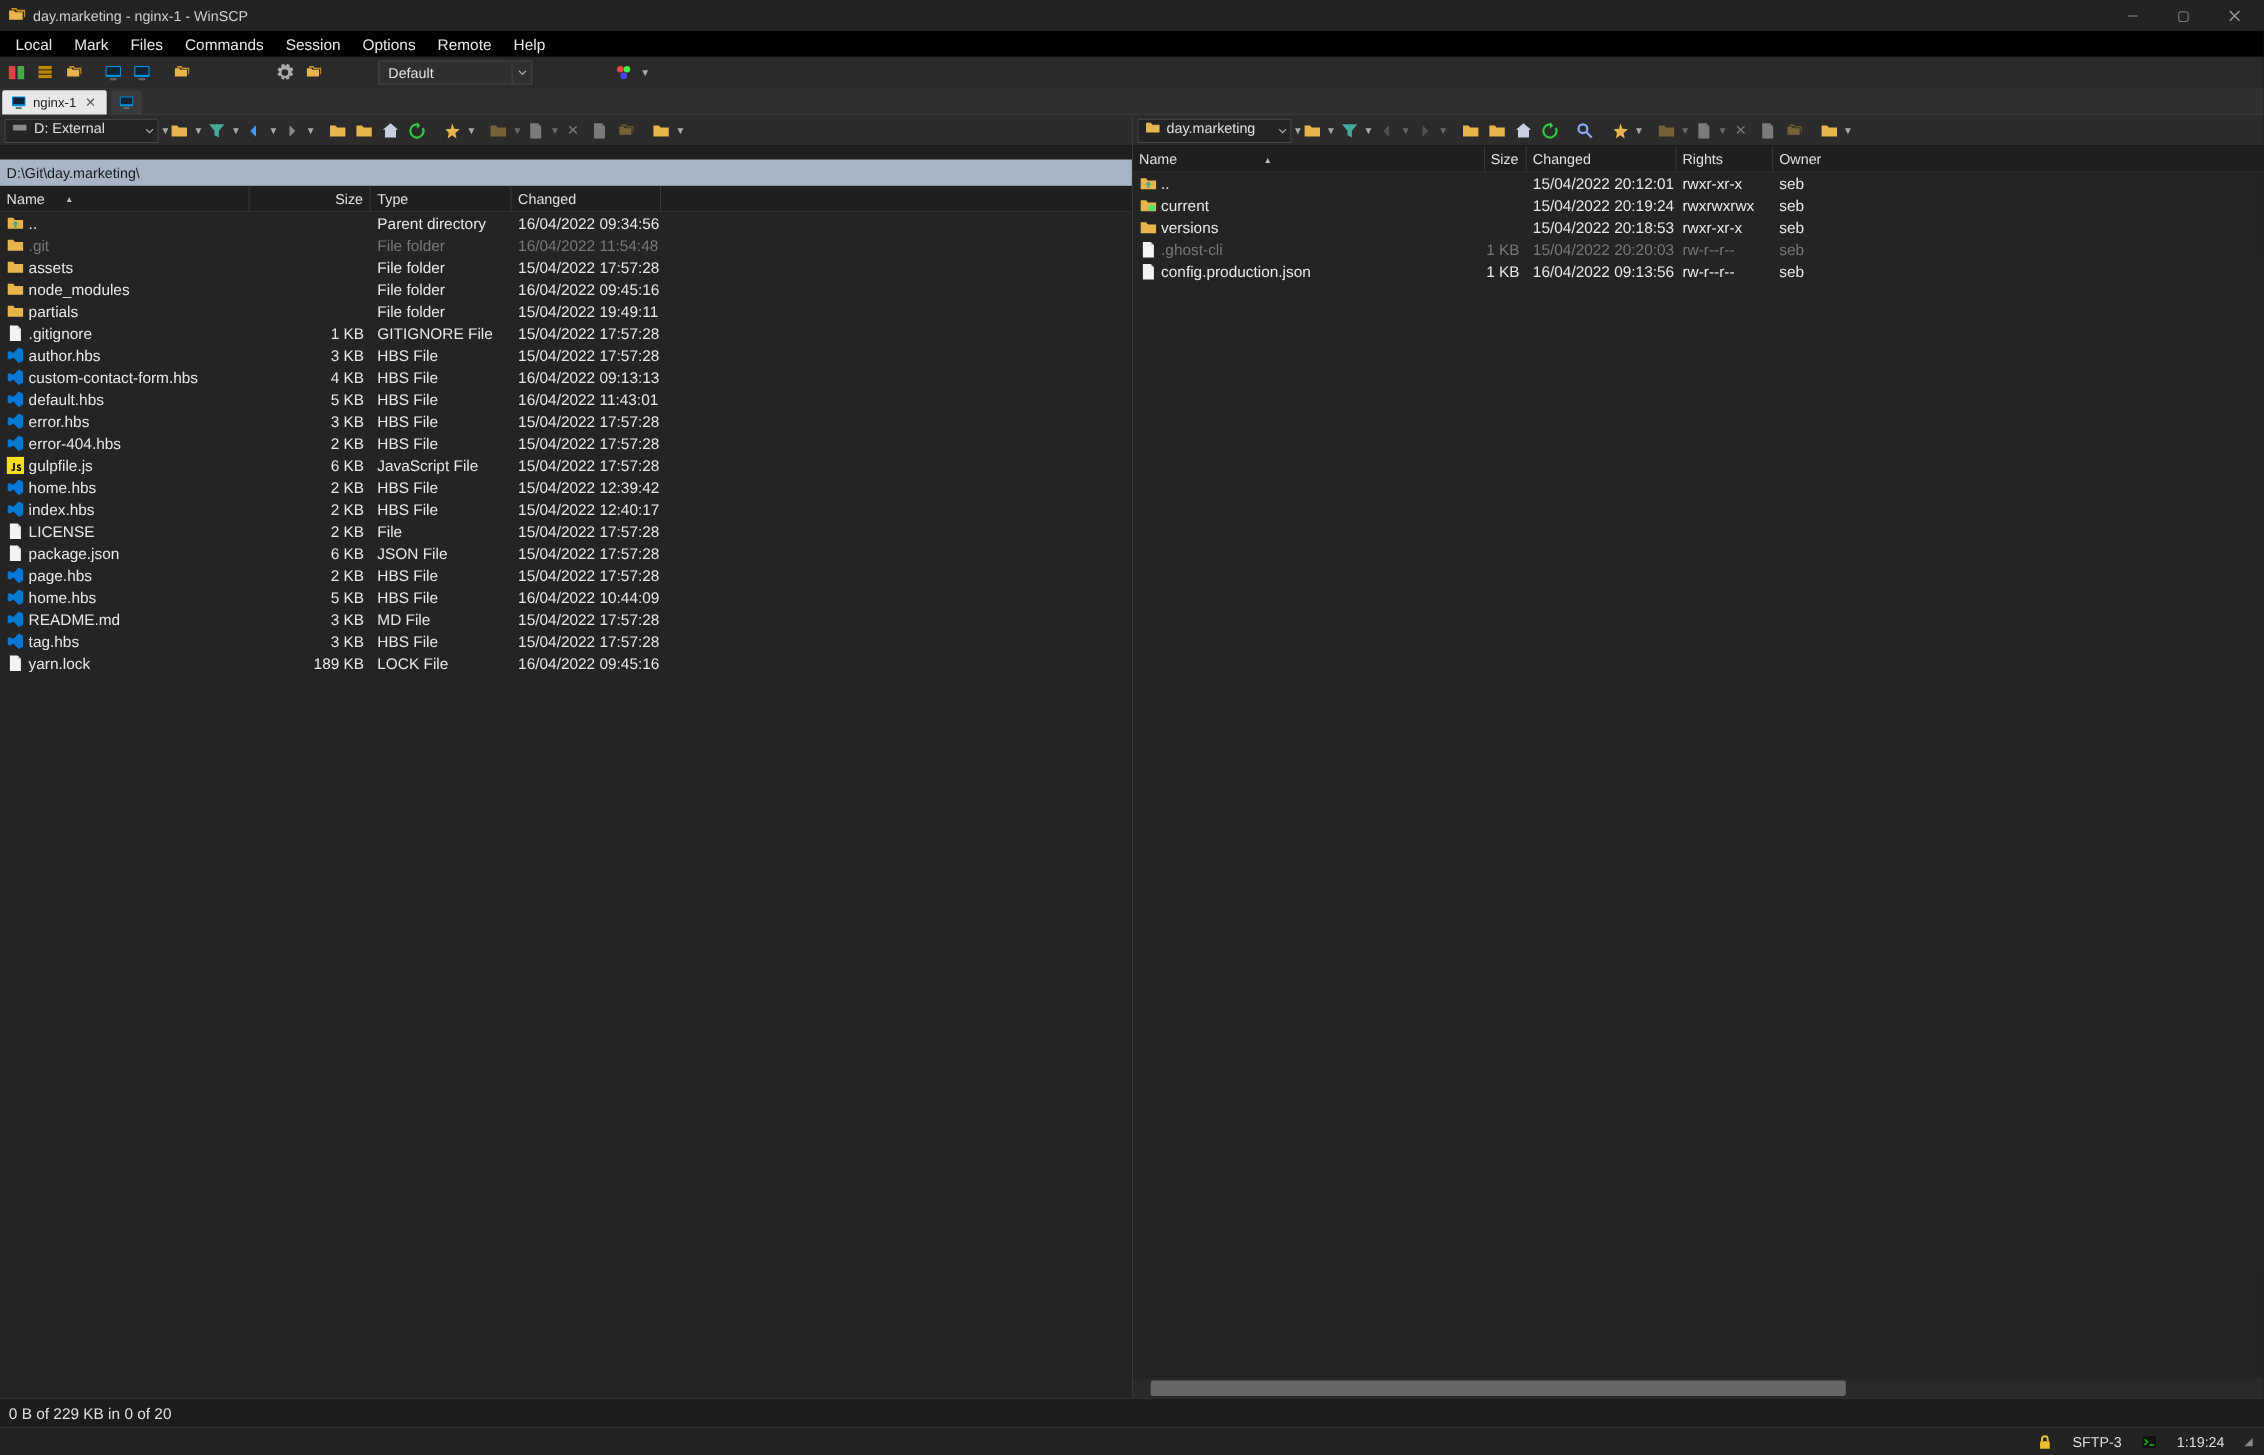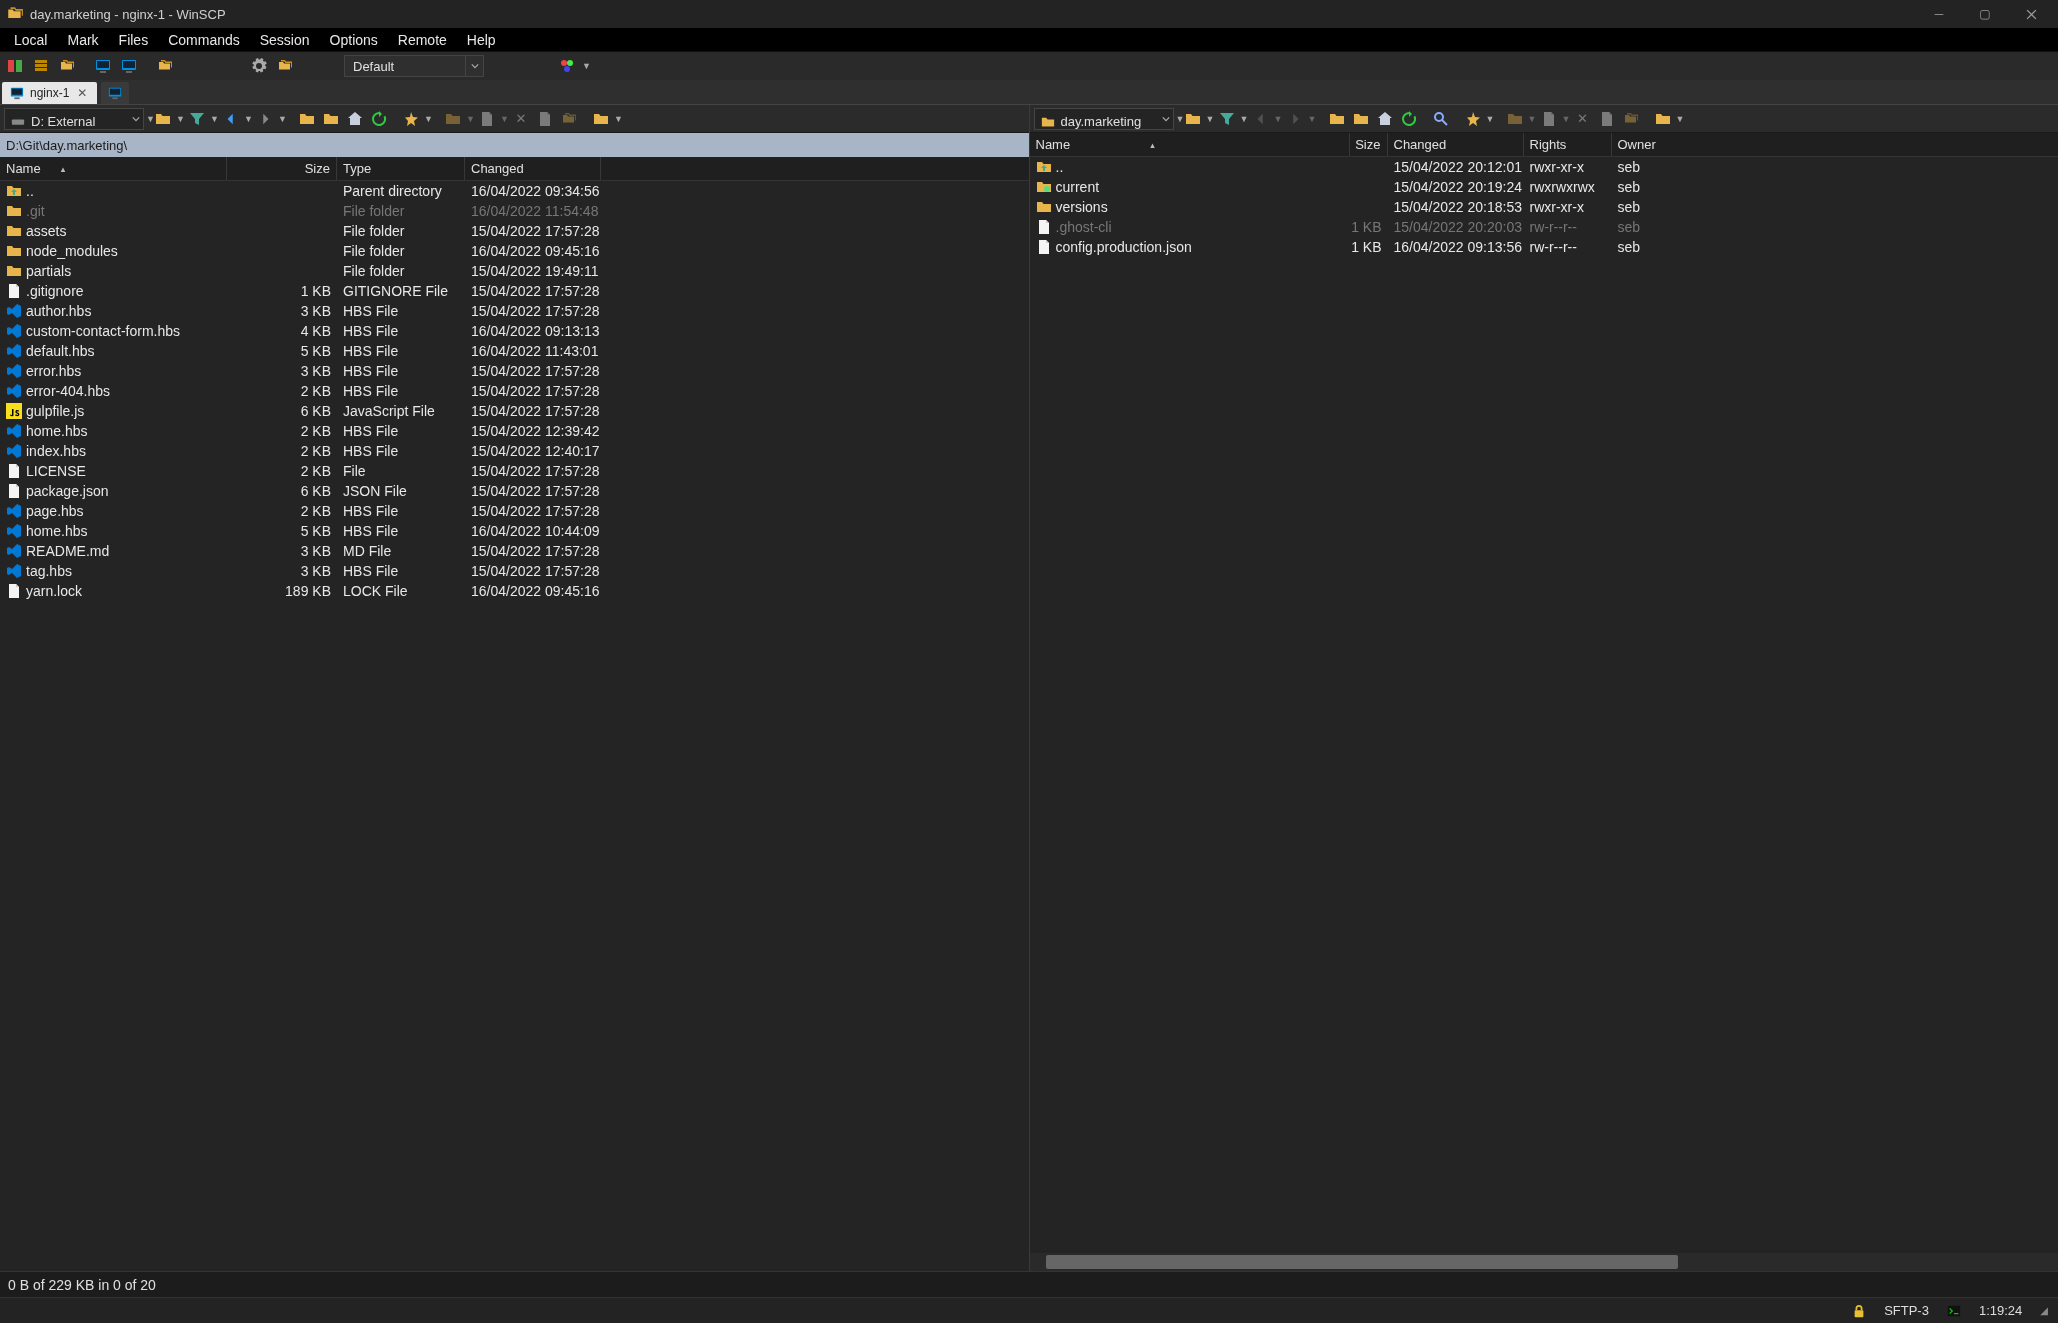--- a/index.html
+++ b/index.html
@@ -30,25 +30,25 @@
 .stab .close { font-size: 12px; color: #555; padding: 0 2px; }
 .stab-new { height: 22px; width: 28px; display: flex; align-items: center; justify-content: center; margin-left: 4px; background: #3a3a3a; border-radius: 2px 2px 0 0; }
 
 
 .split { display: flex; height: calc(100% - 28px - 24px - 28px - 24px - 26px - 26px); border-top: 1px solid #444; }
 .pane { flex: 1; display: flex; flex-direction: column; min-width: 0; }
 .pane + .pane { border-left: 1px solid #3a3a3a; }
 
 
 .paneltb { height: 28px; background: #2b2b2b; display: flex; align-items: center; padding: 2px 4px; gap: 2px; border-bottom: 1px solid #1a1a1a; }
-.drive-dd { background: #242424; border: 1px solid #444; height: 22px; padding: 0 6px; display: flex; align-items: flex-end; gap: 6px; color: #e0e0e0; font-size: 13px; min-width: 140px; position: relative; }
+.drive-dd { background: #242424; border: 1px solid #444; height: 22px; padding: 0 6px; display: flex; align-items: flex-start; gap: 6px; color: #e0e0e0; font-size: 13px; min-width: 140px; position: relative; }
 .drive-dd .dd { position: absolute; right: 0; width: 14px; text-align: center; color: #aaa; height: 100%; display: flex; align-items: center; justify-content: center; }
 
 
-.pathbar { height: 24px; background: #a8b5c7; color: #1a1a1a; display: flex; align-items: center; padding: 0 6px; font-size: 13px; }
+.pathbar { height: 24px; background: #a8b5c7; color: #1a1a1a; display: flex; align-items: center; padding: 0 6px; font-size: 13px; margin-top: 12px; }
 
 
 .filehdr { height: 24px; background: #1f1f1f; display: flex; border-bottom: 1px solid #333; }
 .filehdr .col { padding: 4px 6px; font-size: 13px; color: #e0e0e0; border-right: 1px solid #383838; display: flex; align-items: center; }
 .filehdr .col .sort { margin-left: 20px; font-size: 9px; color: #bbb; }
 .filelist { flex: 1; overflow: hidden; background: #242424; position: relative; }
 .row { height: 20px; display: flex; align-items: center; }
 .row.dim { color: #777; }
 .cell { padding: 0 6px; font-size: 14px; white-space: nowrap; overflow: hidden; text-overflow: ellipsis; display: flex; align-items: center; }
 .cell .ic { width: 16px; height: 16px; margin-right: 4px; flex-shrink: 0; }

